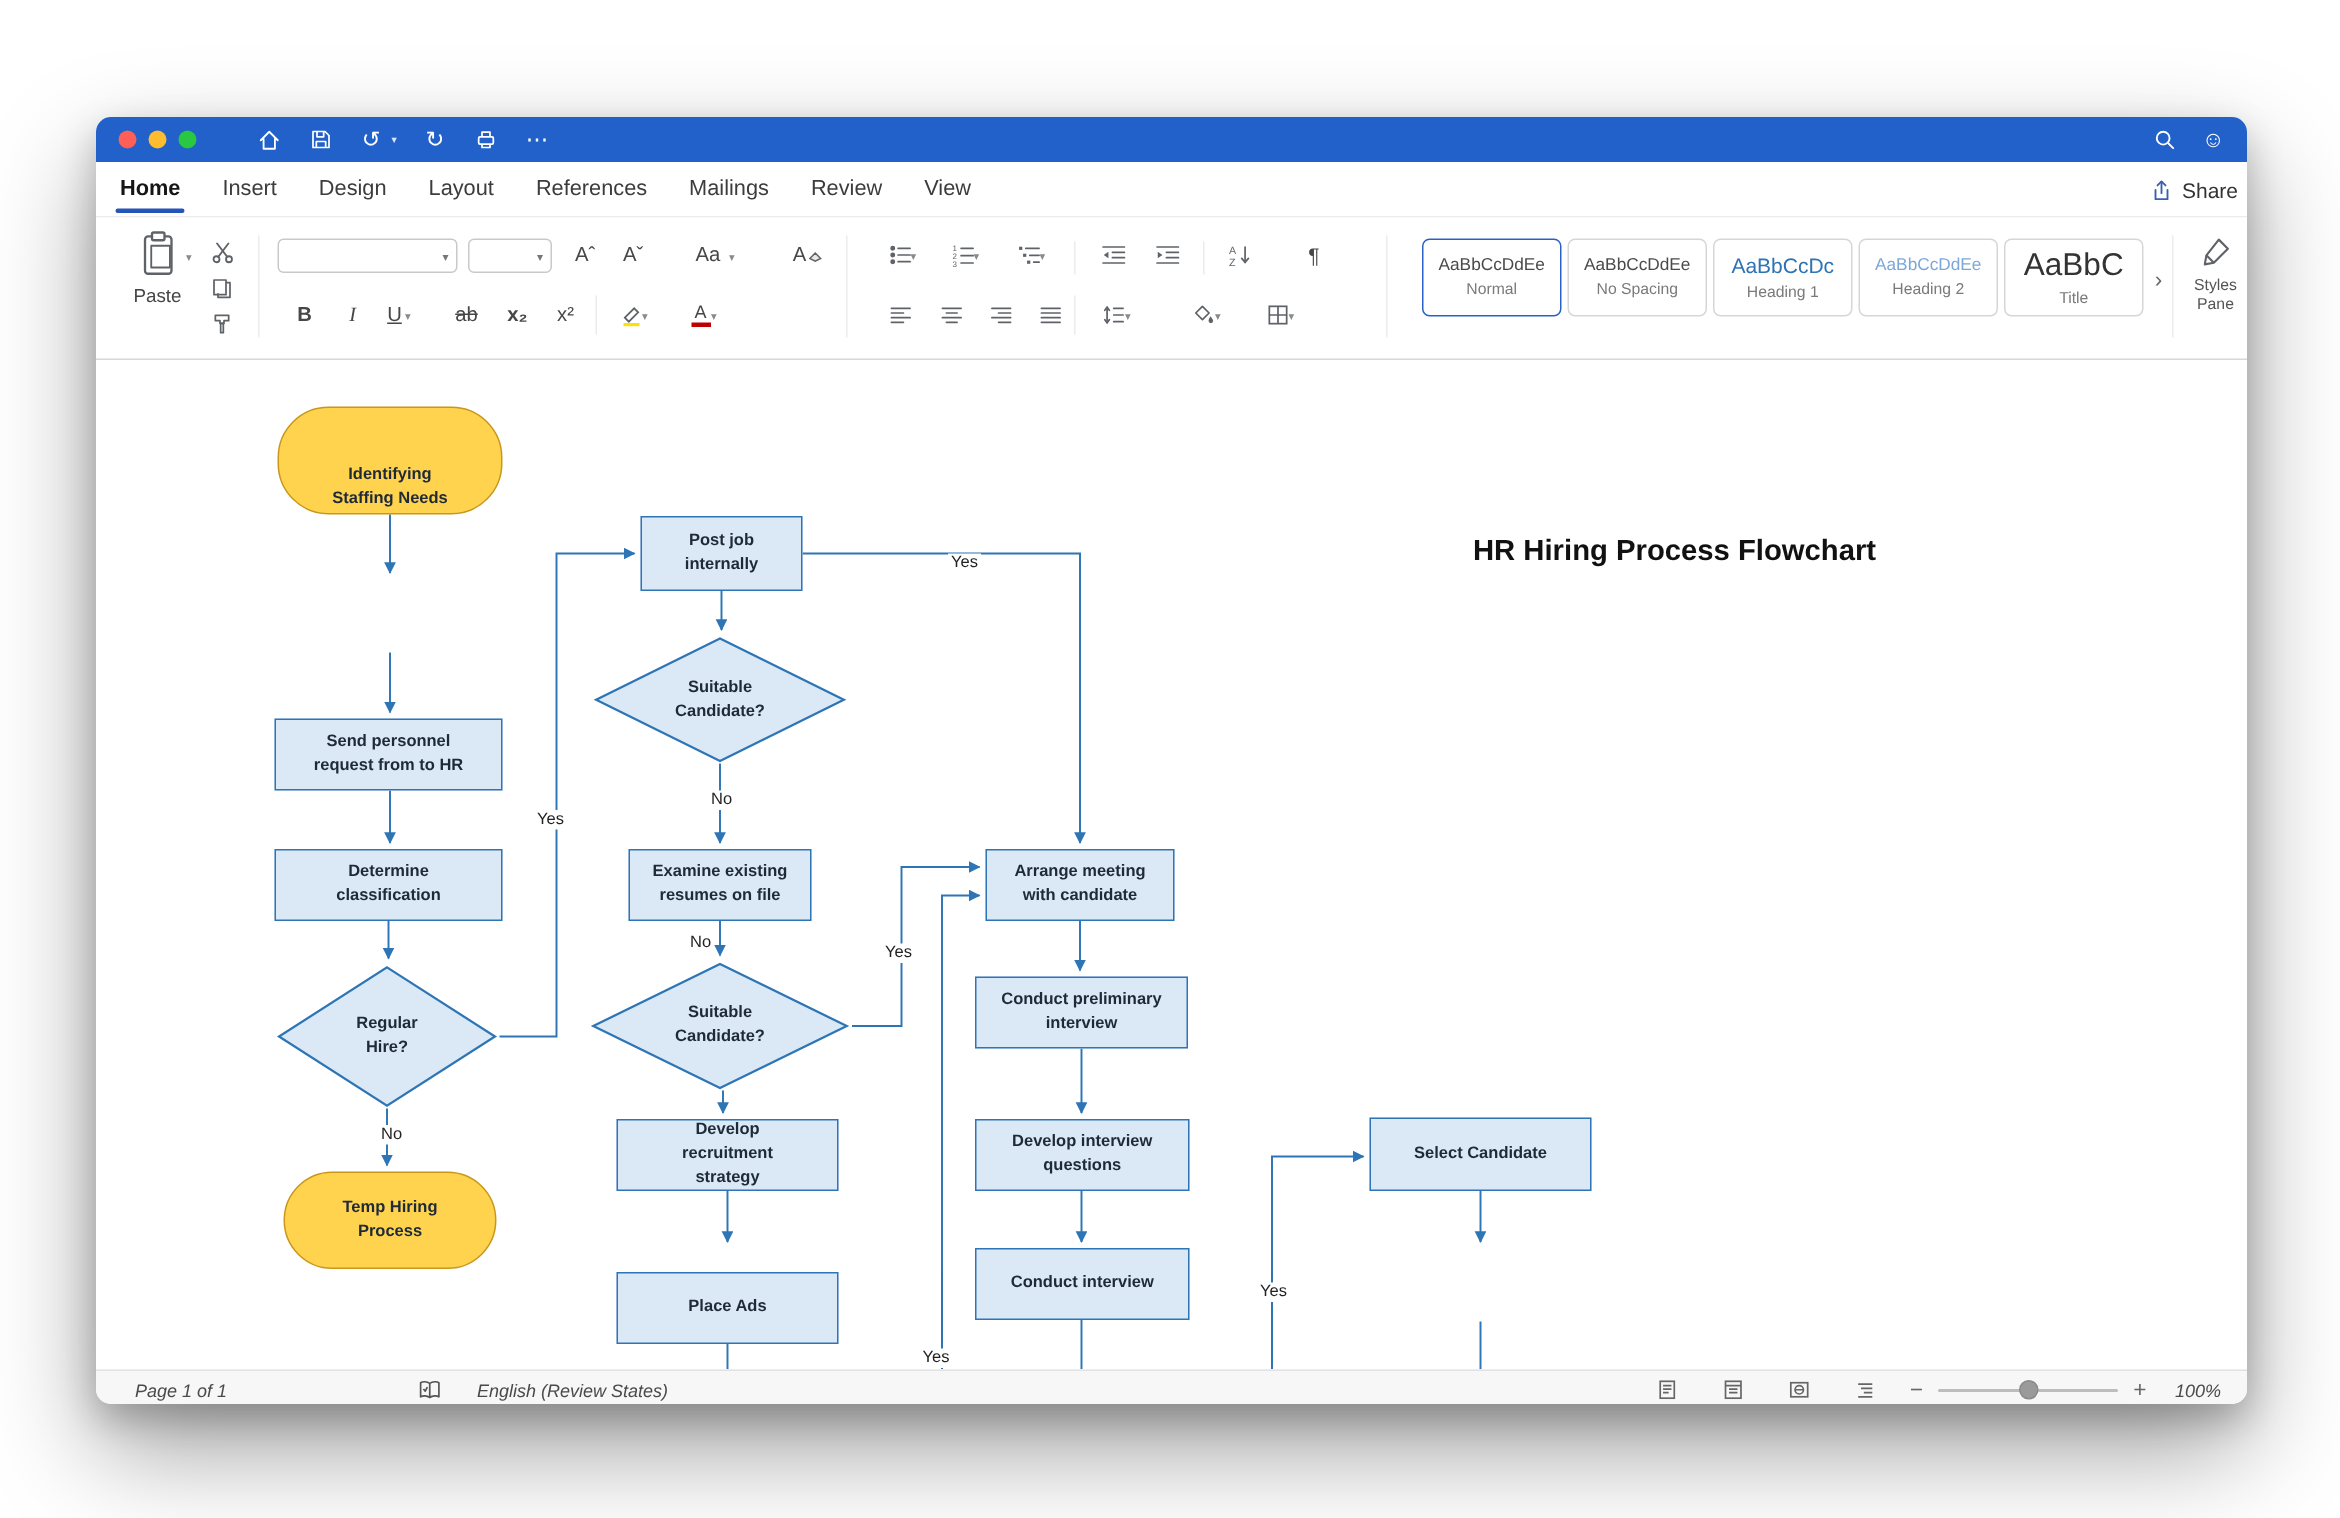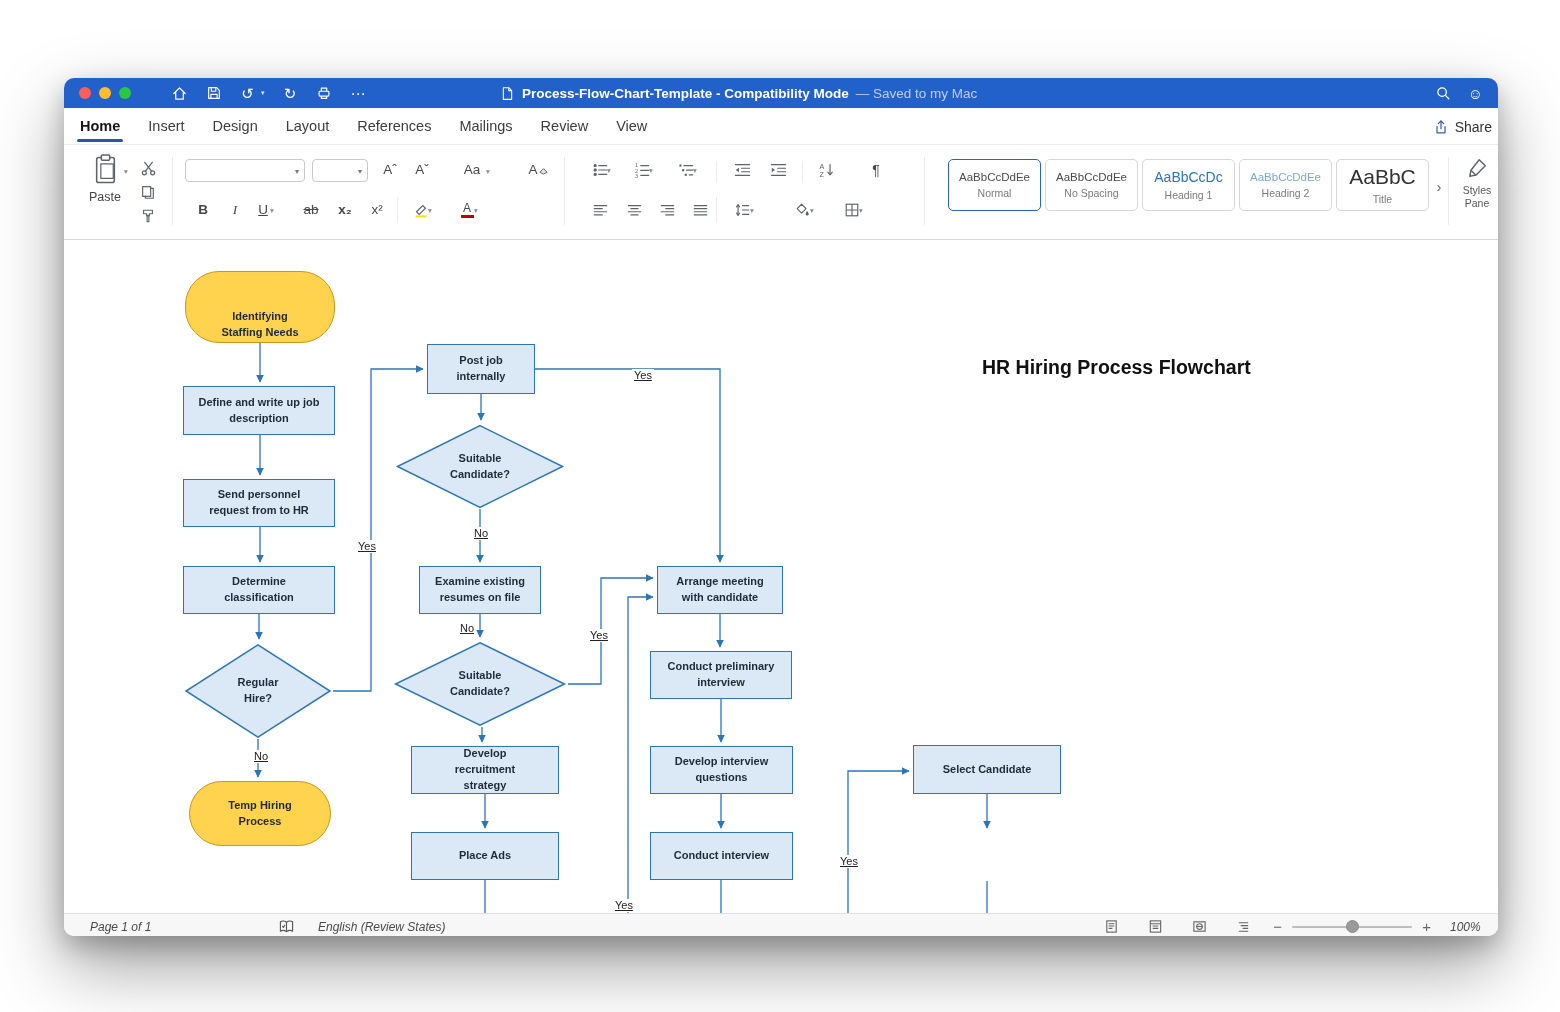--- a/index.html
+++ b/index.html
@@ -54,21 +54,21 @@
   .connectors { position:absolute; left:0; top:0; pointer-events:none; }
   .node { position:absolute; display:flex; align-items:center; justify-content:center; text-align:center;
     font-weight:bold; font-size:11px; color:#1e2a38; line-height:1.45; }
   .rect { background:#dbe8f6; border:1.5px solid #2e75b6; }
   .stadium { background:#ffd34d; border:1.5px solid #c9971c; border-radius:34px; }
   .diamond { background:transparent; }
   .dshape { position:absolute; inset:0; width:100%; height:100%; }
   .dshape polygon { fill:#dbe8f6; stroke:#2e75b6; stroke-width:1.5; }
   .nlabel { position:relative; padding:0 2px; }
   .rect .nlabel { width:calc(100% - 24px); }
-  .edge-label { position:absolute; font-size:11px; color:#222; background:#fff; padding:0 2px; line-height:1.15;text-decoration:underline; }
+  .edge-label { position:absolute; font-size:11px; color:#222; background:#fff; padding:0 2px; line-height:1.15; }
   .chart-title { position:absolute; font-size:19.5px; font-weight:bold; color:#111; white-space:nowrap; }
 
   
   .statusbar { position:relative; height:26px; background:#f7f7f7; border-top:1px solid #e2e2e2; font-size:12px; color:#4a4a4a; }
   .sb-item { position:absolute; top:0; height:25px; display:flex; align-items:center;font-style:italic; }
   .zoom-track { position:absolute; left:1228px; top:12px; width:120px; height:2px; background:#bdbdbd; border-radius:1px; }
   .zoom-knob { position:absolute; left:1282px; top:6px; width:13px; height:13px; border-radius:50%; background:#9a9a9a; border:1px solid #8a8a8a; }
 
   svg.ic { display:block; }
 </style>
@@ -100,28 +100,20 @@
       <span class="tb-chev">▾</span>
       <span class="tb-ic tb-glyph">↻</span>
       <span class="tb-ic">
         <svg class="ic" width="16" height="16" viewBox="0 0 18 18" fill="none" stroke="#fff" stroke-width="1.3" stroke-linejoin="round">
             <rect x="3.5" y="7" width="11" height="5.5" rx="1"></rect>
             <path d="M6 7 V3.5 H12 V7"></path>
             <path d="M6 12.5 V15 H12 V12.5"></path>
           </svg>
       </span>
       <span class="tb-ic tb-glyph">⋯</span>
-    </div>
-    <div class="tb-title">
-      <svg class="ic" width="15" height="15" viewBox="0 0 18 18" fill="none" stroke="#fff" stroke-width="1.3" stroke-linejoin="round">
-          <path d="M4 2 H10.5 L14 5.5 V16 H4 Z"></path>
-          <path d="M10.5 2 V5.5 H14"></path>
-        </svg>
-      <span class="tb-title-main">Process-Flow-Chart-Template - Compatibility Mode</span>
-      <span class="tb-title-saved">— Saved to my Mac</span>
     </div>
     <div class="tb-right">
       <span class="tb-ic">
         <svg class="ic" width="16" height="16" viewBox="0 0 18 18" fill="none" stroke="#fff" stroke-width="1.4" stroke-linecap="round">
             <circle cx="8" cy="8" r="4.8"></circle>
             <path d="M12 12 L15.5 15.5"></path>
           </svg>
       </span>
       <span class="tb-ic tb-glyph">☺</span>
     </div>
@@ -401,23 +393,20 @@
         <path d="M923 554 V588" marker-end="url(#arr)"></path>
         <path d="M923 641 V673"></path>
       </g>
     </svg>
 
     <div class="chart-title" style="left:918px; top:116px;">HR Hiring Process Flowchart</div>
 
     <div class="node stadium" style="left:121px; top:31px; width:150px; height:72px;">
       <span class="nlabel" style="width:92px;margin-top:36px;">Identifying Staffing Needs</span>
     </div>
-    <div class="node rect" style="left:119px; top:146px; width:152px; height:49px;">
-      <span class="nlabel">Define and write up job description</span>
-    </div>
     <div class="node rect" style="left:119px; top:239px; width:152px; height:48px;">
       <span class="nlabel">Send personnel request from to HR</span>
     </div>
     <div class="node rect" style="left:119px; top:326px; width:152px; height:48px;">
       <span class="nlabel">Determine classification</span>
     </div>
     <div class="node diamond" style="left:119px; top:403px; width:150px; height:96px;">
       <svg class="dshape" viewBox="0 0 100 100" preserveAspectRatio="none">
           <polygon points="50,2 98,50 50,98 2,50" vector-effect="non-scaling-stroke"></polygon>
         </svg>
@@ -440,21 +429,21 @@
     </div>
     <div class="node diamond" style="left:328px; top:401px; width:176px; height:86px;">
       <svg class="dshape" viewBox="0 0 100 100" preserveAspectRatio="none">
           <polygon points="50,2 98,50 50,98 2,50" vector-effect="non-scaling-stroke"></polygon>
         </svg>
       <span class="nlabel" style="width:72px;">Suitable Candidate?</span>
     </div>
     <div class="node rect" style="left:347px; top:506px; width:148px; height:48px;">
       <span class="nlabel" style="width:106px;">Develop recruitment strategy</span>
     </div>
-    <div class="node rect" style="left:347px; top:592px; width:148px; height:48px;">
+    <div class="node rect" style="left:347px; top:608px; width:148px; height:48px;">
       <span class="nlabel">Place Ads</span>
     </div>
     <div class="node rect" style="left:593px; top:326px; width:126px; height:48px;">
       <span class="nlabel">Arrange meeting with candidate</span>
     </div>
     <div class="node rect" style="left:586px; top:411px; width:142px; height:48px;">
       <span class="nlabel">Conduct preliminary interview</span>
     </div>
     <div class="node rect" style="left:586px; top:506px; width:143px; height:48px;">
       <span class="nlabel" style="width:100px;">Develop interview questions</span>

